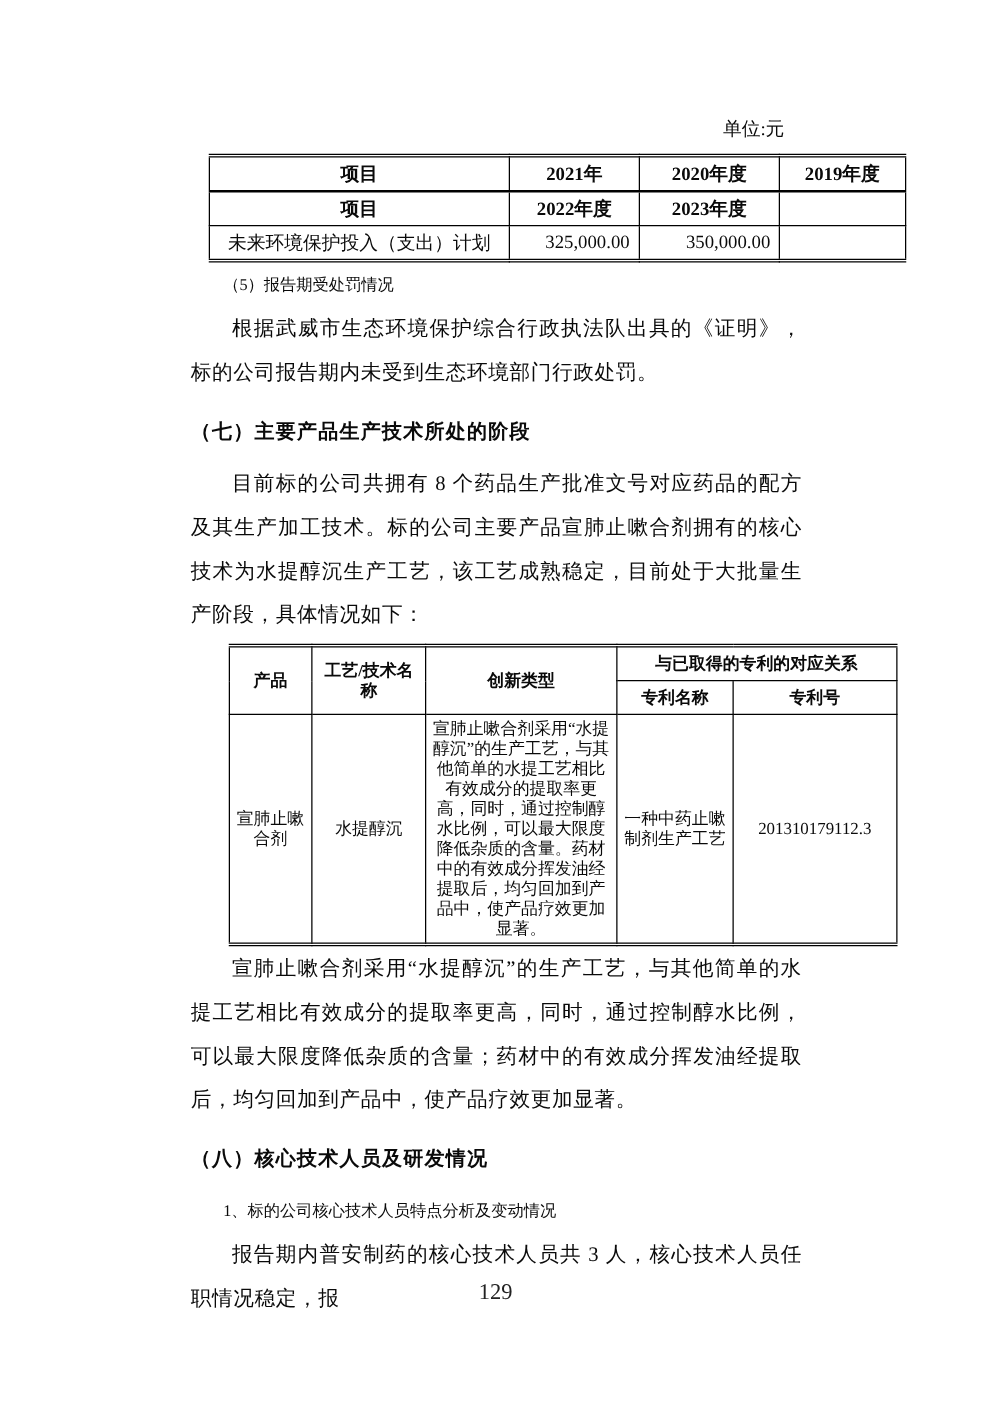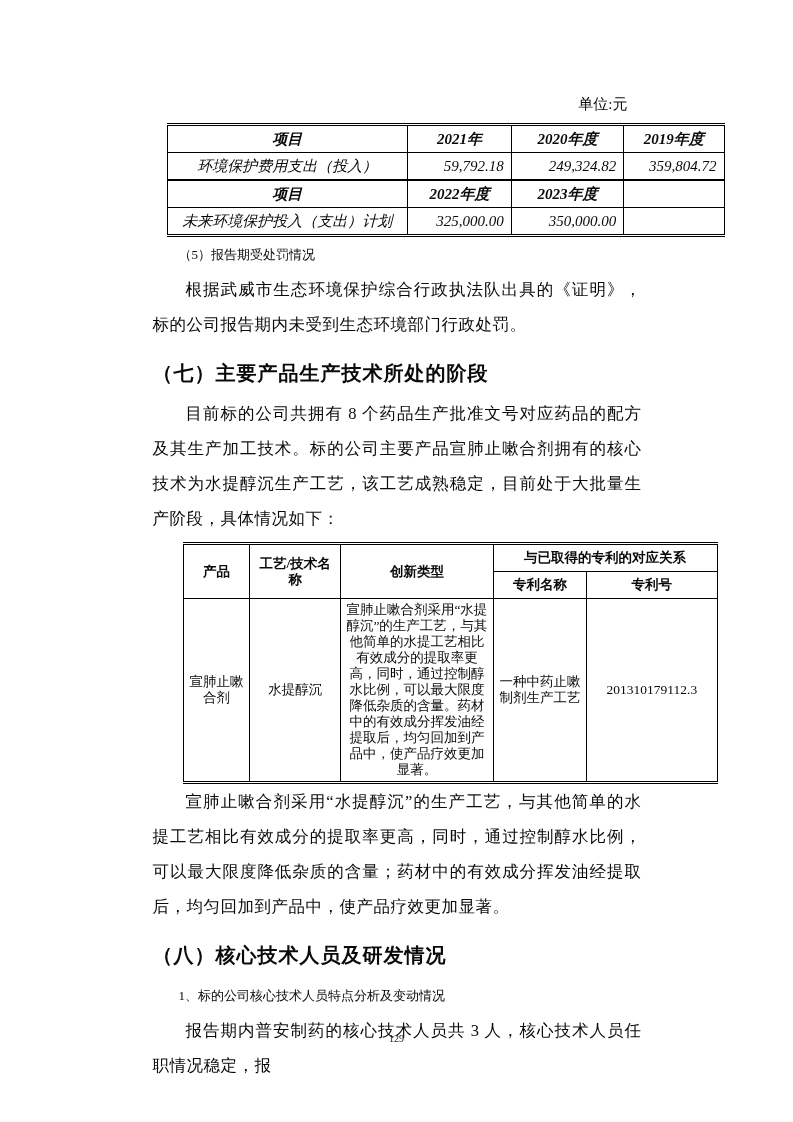--- a/index.html
+++ b/index.html
@@ -14,59 +14,59 @@
   .unit-label{
     text-align:right;font-size:15px;padding-right:14px;height:22px;line-height:22px;
   }
   
   table.env{
     border-collapse:collapse;width:558px;margin:8px auto 0 14px;
     font-size:15px;table-layout:fixed;
     border-top:3px double #000;border-bottom:3px double #000;
   }
   table.env td{
-    border:1px solid #000;height:24px;padding:1px 4px;overflow:hidden;white-space:nowrap;font-style:italic;
+    border:1px solid #000;height:24px;padding:1px 4px;overflow:hidden;white-space:nowrap;
   }
   table.env .hdr{font-weight:bold;text-align:center;}
   table.env .item{text-align:center;}
   table.env .num{text-align:right;padding-right:7px;font-family:"Liberation Serif",serif;}
   table.env tr.header2 td{border-top:2px solid #000;}
   table.env col.c1{width:43.2%;} table.env col.c2{width:18.6%;}
   table.env col.c3{width:20.2%;} table.env col.c4{width:18.0%;}
   
   p.body{
     margin:0;font-size:16.5px;line-height:35px;text-indent:2em;text-align:justify;
     letter-spacing:0.5px;
   }
   p.single{margin:0;font-size:13px;line-height:35px;text-indent:2em;}
   .gap-s{margin-top:14px;}
   h2.sec{
-    font-family:Liberation Sans, sans-serif;
-    font-size:20px;font-weight:bold;letter-spacing:1px;
+    font-family:Liberation Mono, monospace;
+    font-size:16px;font-weight:bold;letter-spacing:1px;
     margin:17px 0 9px 0;line-height:28px;
   }
   
   table.tech{
     border-collapse:collapse;width:535px;margin:6px auto 0 30px;
     font-size:13.5px;table-layout:fixed;
     border-top:3px double #000;border-bottom:3px double #000;
   }
   table.tech td{
     border:1px solid #000;text-align:center;vertical-align:middle;
     padding:2px 3px;line-height:16px;
   }
   table.tech .hdr{font-weight:bold;height:22px;}
   table.tech col.t1{width:12.5%;} table.tech col.t2{width:17.0%;}
   table.tech col.t3{width:28.6%;} table.tech col.t4{width:17.5%;}
   table.tech col.t5{width:24.4%;}
   table.tech td.innov{padding:3px 4px;}
   
   .page-num{
     position:absolute;left:0;right:0;bottom:78px;text-align:center;
-    font-size:10px;color:#222;
+    font-size:18px;color:#222;
   }
 </style>
 </head>
 <body>
 
 <div class="page">
 
   <div class="unit-label">单位:元</div>
 
   <table class="env">
@@ -75,26 +75,20 @@
         <col class="c2">
         <col class="c3">
         <col class="c4">
       </colgroup>
     <tbody>
         <tr>
       <td class="hdr">项目</td>
       <td class="hdr">2021年</td>
       <td class="hdr">2020年度</td>
       <td class="hdr">2019年度</td>
-    </tr>
-    <tr>
-      <td class="item">环境保护费用支出（投入）</td>
-      <td class="num">59,792.18</td>
-      <td class="num">249,324.82</td>
-      <td class="num">359,804.72</td>
     </tr>
     <tr class="header2">
       <td class="hdr">项目</td>
       <td class="hdr">2022年度</td>
       <td class="hdr">2023年度</td>
       <td class="hdr"></td>
     </tr>
     <tr>
       <td class="item">未来环境保护投入（支出）计划</td>
       <td class="num">325,000.00</td>

